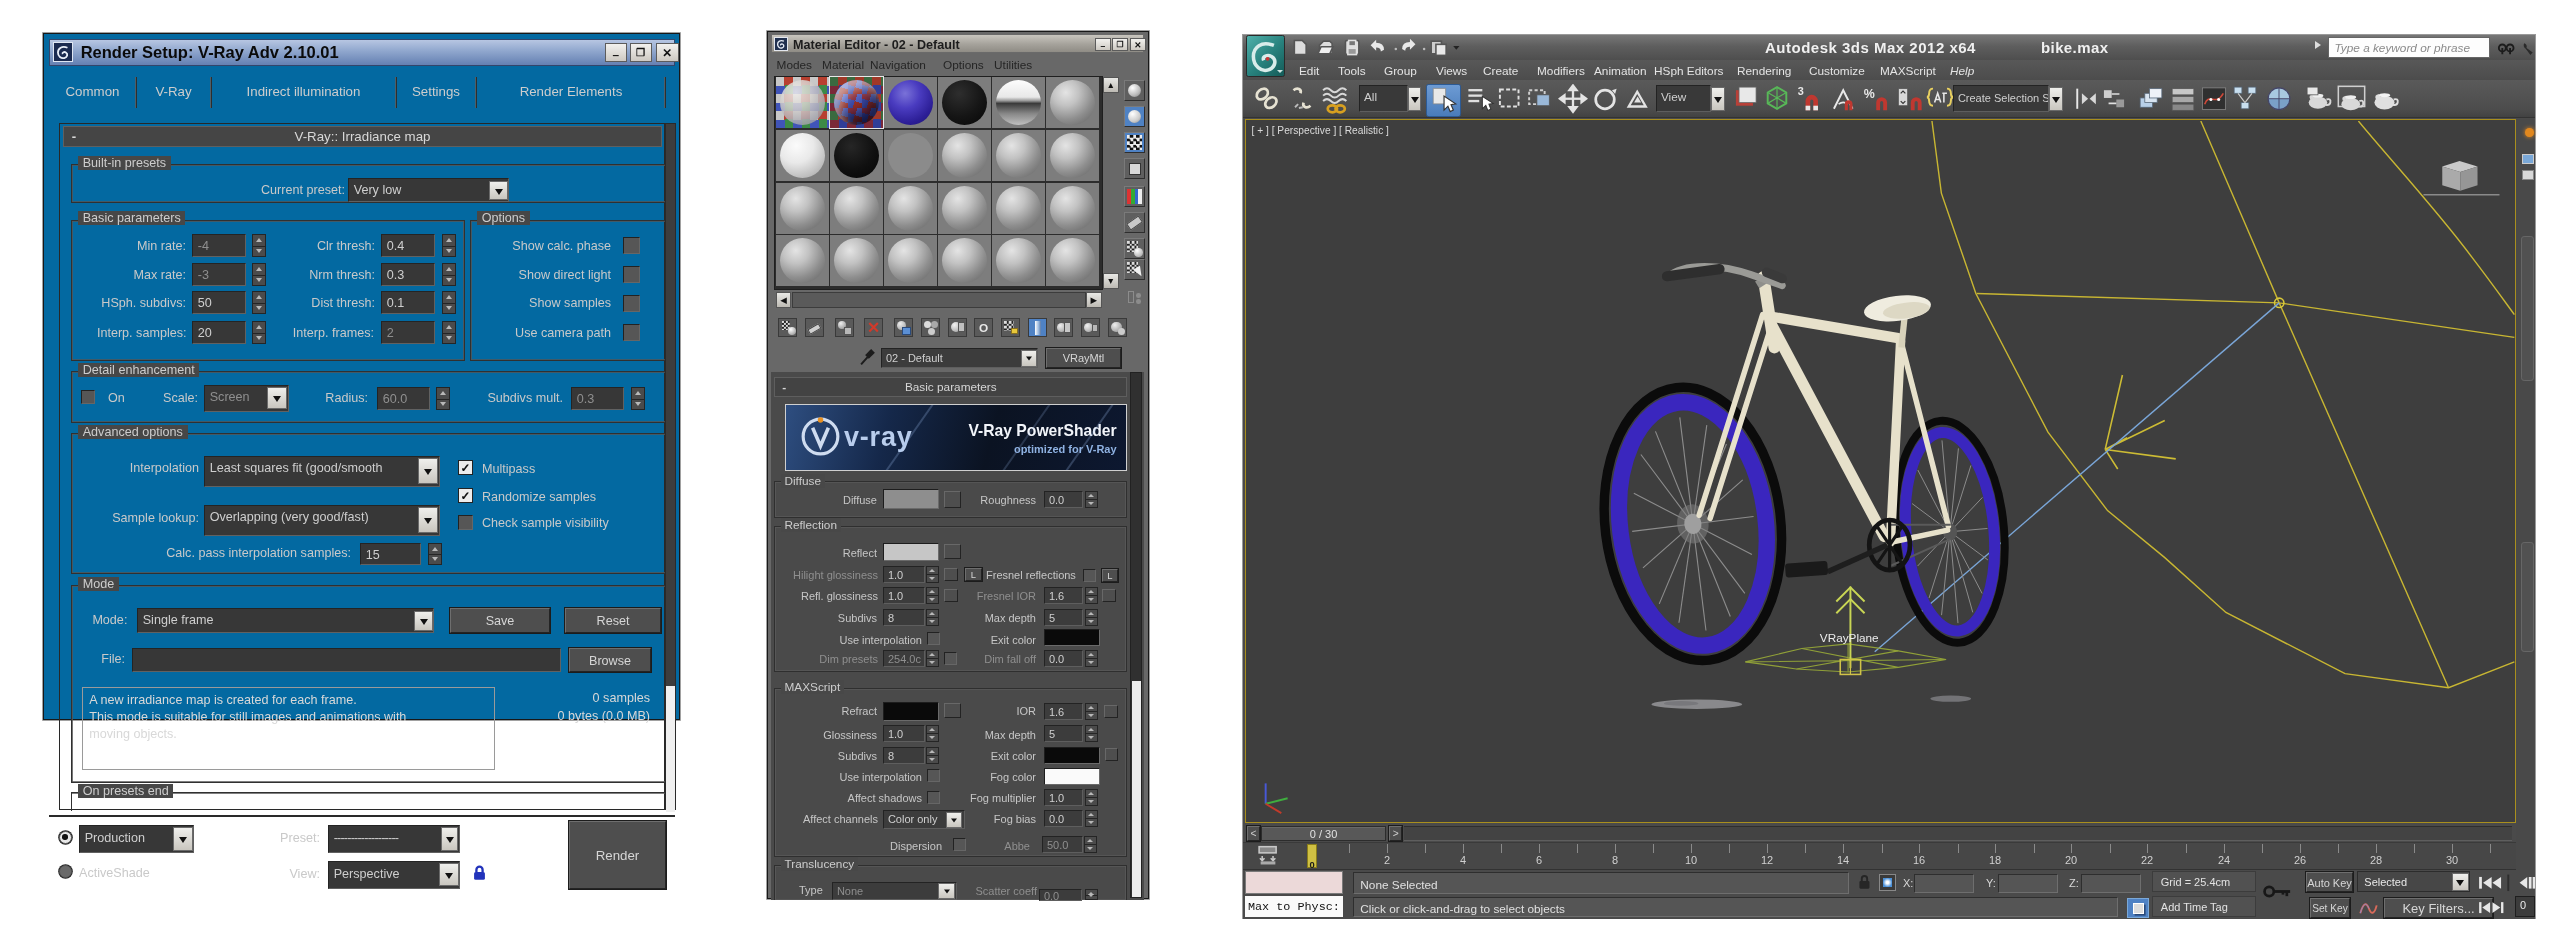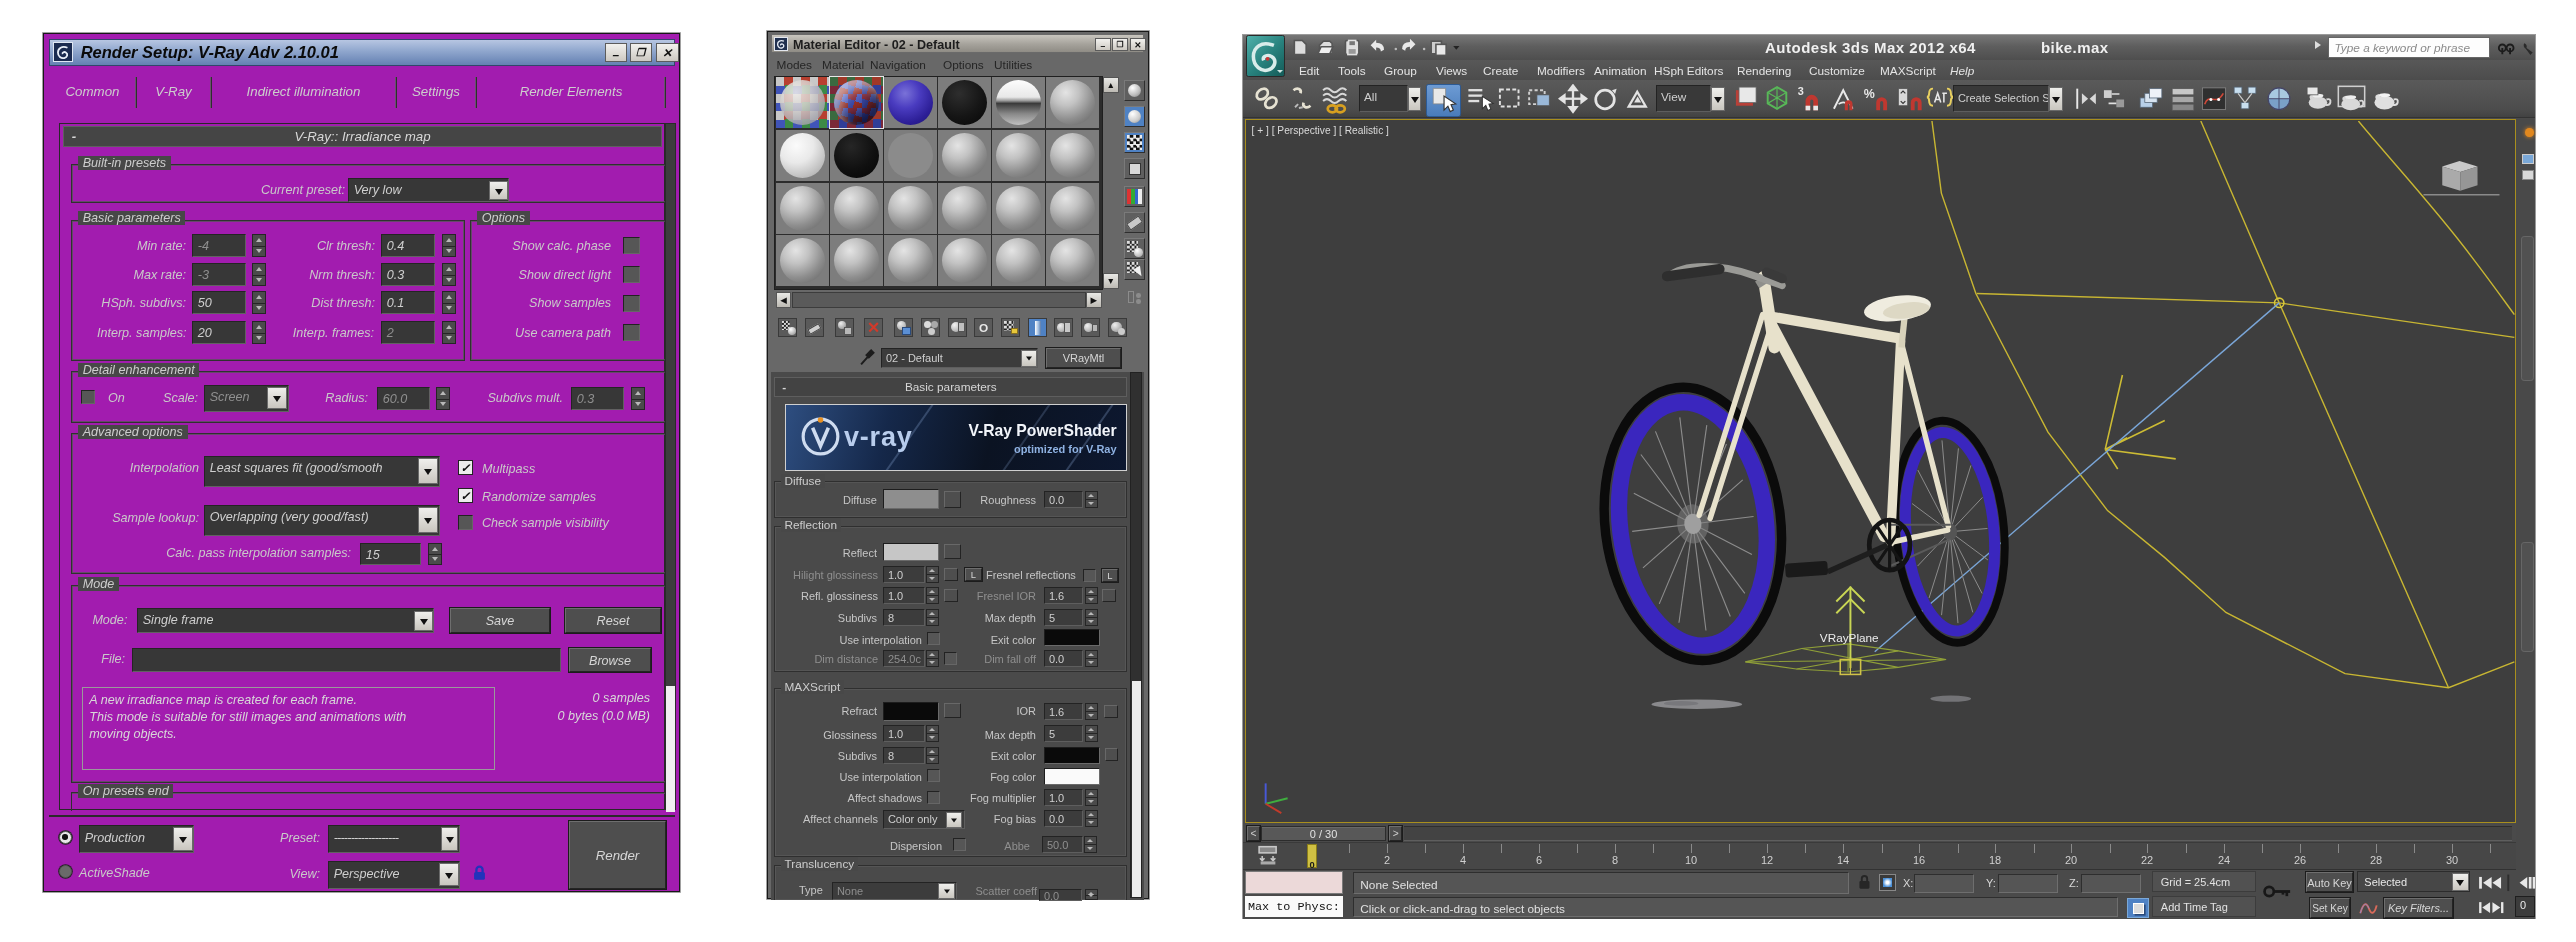--- a/index.html
+++ b/index.html
@@ -53,21 +53,21 @@
 .tick { position:absolute; top:809px; width:0.8px; height:8.6px; background:#8a8a8a; }
 .tnum { position:absolute; top:819px; color:#d0d0d0; font-size:11px; transform:translateX(-50%); }
 .rad { width:13.3px; height:13.3px; border-radius:50%; background:#e8e8e8; border:1.6px solid #555; box-shadow:0 0 0 0.8px #222; }
 .rad span { position:absolute; left:2.4px; top:2.4px; width:5.5px; height:5.5px; border-radius:50%; background:#111; }
 .rad.off { background:#6a6a6a; }
 </style>
 </head>
 <body>
 <div id="page">
 
-<div class="abs" id="rsdlg" style="left:43px; top:33px; width:637px; height:859px; background:#a21caf; border:1.6px solid #181818; box-shadow:0 0 0 0.8px #8a8a8a;font-style:italic;">
+<div class="abs" id="rsdlg" style="left:43px; top:33px; width:637px; height:687px; background:#0369a1; border:1.6px solid #181818; box-shadow:0 0 0 0.8px #8a8a8a;">
 
   <div class="abs" style="left:4.7px; top:4.7px; width:626px; height:27px; background:linear-gradient(180deg,#b7c6e2 0%,#8fa6cd 45%,#6480b2 100%); border:0.8px solid #33456b;">
     <div class="abs" style="left:3.1px; top:2.4px; width:20.4px; height:20.4px; background:#1a2a50; border:0.8px solid #dfe6f2;">
       <svg width="19" height="19" viewBox="0 0 24 24">
             <path d="M17 6 C10 3 5 7 5 12 C5 17 9 20 13 19 C17 18 18 14 15 12 C13 10.5 10 12 11 14" fill="none" stroke="#e8eef8" stroke-width="2.3"></path>
           </svg>
     </div>
     <div class="abs" style="left:31px; top:3.1px; font-size:16.5px; font-weight:bold; color:#0a0a0a;">Render Setup: V-Ray Adv 2.10.01</div>
     <div class="wb" style="left:555px; top:3.1px; width:22px; height:19.6px; font-size:11.8px; line-height:22px;">–</div>
     <div class="wb" style="left:580px; top:3.1px; width:22px; height:19.6px; font-size:10.2px; line-height:18px;">❐</div>
@@ -487,21 +487,21 @@
         </div>
   <div class="mlbl" style="left:190px; top:580px; width:78px;">Max depth</div>
   <div class="fld2" style="left:276px; top:577px; width:39px; height:16.5px;">5</div>
   <div class="spin2" style="left:317px; top:577px; width:12.6px; height:16.5px;">
           <i></i>
         </div>
   <div class="mlbl" style="left:44px; top:602px; width:110px;">Use interpolation</div>
   <div class="cb2" style="left:159px; top:600px;"></div>
   <div class="mlbl" style="left:190px; top:602px; width:78px;">Exit color</div>
   <div class="swatch" style="left:276px; top:597px; width:56px; height:17px; background:#0a0a0a;"></div>
-  <div class="mlbl gray" style="left:0px; top:621px; width:110px;">Dim distance</div>
+  <div class="mlbl gray" style="left:0px; top:621px; width:110px;">Dim presets</div>
   <div class="fld2 gray" style="left:115px; top:618px; width:42px; height:16.5px;">254.0c</div>
   <div class="spin2" style="left:158px; top:618px; width:12.6px; height:16.5px;">
           <i></i>
         </div>
   <div class="cb2" style="left:176px; top:620px;"></div>
   <div class="mlbl gray" style="left:190px; top:621px; width:78px;">Dim fall off</div>
   <div class="fld2" style="left:276px; top:618px; width:39px; height:16.5px;">0.0</div>
   <div class="spin2" style="left:317px; top:618px; width:12.6px; height:16.5px;">
           <i></i>
         </div>
@@ -1036,21 +1036,21 @@
       </div>
   <div class="abs" style="left:884px; top:863px; width:22px; height:20.4px; background:#4f82c4; border:0.8px solid #7aa8d8;">
         <div class="abs" style="left:4.7px; top:3.9px; width:11px; height:11px; background:#ddd; border:1.6px solid #fff; box-shadow:1.6px 1.6px 0 #2a4a7a;"></div>
       </div>
   <div class="abs" style="left:909px; top:861px; width:104px; height:21px; background:#515151; border:0.8px solid #3c3c3c; color:#e2e2e2; font-size:11px; padding:3.9px 0 0 7.8px;">Add Time Tag</div>
   <div class="btn" style="left:1067px; top:863px; width:40px; height:19.6px; line-height:19.6px; font-size:10.2px; white-space:nowrap; overflow:hidden;">Set Key</div>
   <div class="abs" style="left:1115px; top:864px; width:21px; height:19px;"><svg width="21" height="19" viewBox="0 0 27 24">
           <path d="M3 18 C7 4 11 4 14 12 C17 20 21 20 24 8" fill="none" stroke="#d86a5a" stroke-width="2.5"></path>
           <path d="M3 18 C7 4 11 4 14 12" fill="none" stroke="#8888cc" stroke-width="1.2"></path>
         </svg></div>
-  <div class="btn" style="left:1141px; top:863px; width:69px; height:19.6px; line-height:19.6px; font-size:11px;font-style:italic;">Key Filters...</div>
+  <div class="btn" style="left:1141px; top:863px; width:109px; height:19.6px; line-height:19.6px; font-size:13px;">Key Filters...</div>
   <div class="abs" style="left:1233px; top:864px; width:36px; height:18px;"><svg width="36" height="18" viewBox="0 0 46 23">
           <g fill="#e8e8e8">
             <rect x="4" y="4" width="3" height="14"></rect>
             <path d="M18 4 L8 11 L18 18 z"></path>
             <path d="M21 4 L31 11 L21 18 z"></path>
             <rect x="32" y="4" width="3" height="14"></rect>
           </g>
         </svg></div>
   <div class="abs" style="left:1272px; top:861px; width:19.6px; height:21px; background:#3c3c3c; border:1.6px solid #1e1e1e; color:#e8e8e8; font-size:11px; padding:2.4px 0 0 3.9px;">0</div>
 </div>

